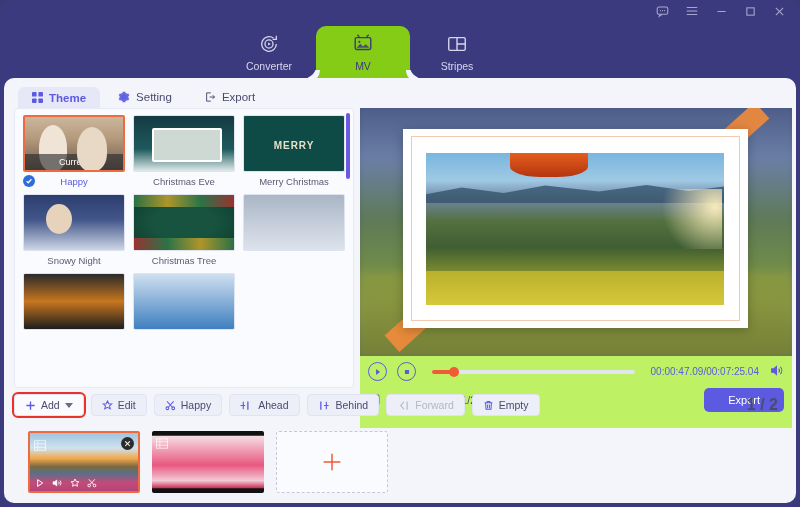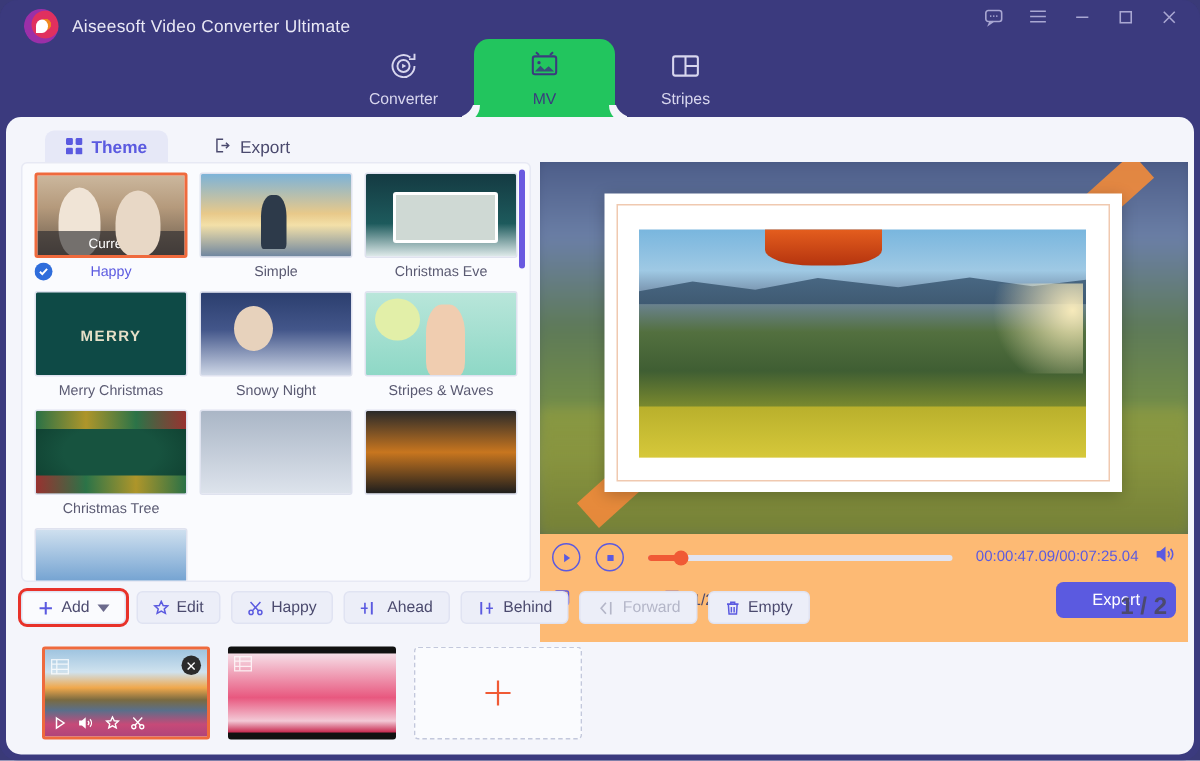--- a/index.html
+++ b/index.html
@@ -49,21 +49,21 @@
   }
   .mtab {
     width: 94px; height: 52px;
     display: flex; flex-direction: column; align-items: center; justify-content: flex-start;
     padding-top: 6px; gap: 4px;
     color: #d8d6ee; font-size: 10.5px; cursor: pointer;
     position: relative;
   }
   .mtab .ico { height: 24px; display: flex; align-items: center; }
   .mtab.active {
-    background: #22c55e; color: #3b3a7e;
+    background: #84cc16; color: #3b3a7e;
     border-radius: 10px 10px 0 0;
   }
   .mtab.active::before, .mtab.active::after {
     content: ""; position: absolute; bottom: 0; width: 12px; height: 12px;
     background: #f4f5fb;
   }
   .mtab.active::before { left: -12px; border-bottom-right-radius: 12px; box-shadow: 4px 4px 0 0 #f4f5fb; background: transparent; }
   .mtab.active::after  { right: -12px; border-bottom-left-radius: 12px; box-shadow: -4px 4px 0 0 #f4f5fb; background: transparent; }
   
   .content {
@@ -71,23 +71,23 @@
     background: #f4f5fb;
     border-radius: 10px 10px 10px 10px;
     overflow: hidden;
   }
   
   .subtabs {
     position: absolute; left: 14px; top: 8px;
     display: flex; align-items: center; gap: 4px;
   }
   .stab {
-    display: flex; align-items: center; gap: 6px;
+    display: flex; align-items: flex-start; gap: 6px;
     padding: 5px 14px; font-size: 11.5px; color: #4b4a6e;
-    border-radius: 6px 6px 0 0; cursor: pointer; margin-left: 12px;
+    border-radius: 6px 6px 0 0; cursor: pointer;
   }
   .stab.active { background: #e6e8f7; color: #5b5ae0; font-weight: bold; }
   
   .themepanel {
     position: absolute; left: 10px; top: 30px; width: 340px; height: 280px;
     background: #fafbfe; border: 1px solid #e7e9f4; border-radius: 4px;
     overflow: hidden;
   }
   .themegrid {
     display: flex; flex-wrap: wrap; gap: 6px 8px; padding: 6px 8px;
@@ -194,21 +194,21 @@
   }
   .tape {
     position: absolute; width: 62px; height: 22px; background: #ef8a3c;
     opacity: .92;
   }
   .tape.tr { right: 22px; top: 12px; transform: rotate(-42deg); }
   .tape.bl { left: 24px; bottom: 22px; transform: rotate(-42deg); }
   
   .playerbar {
     position: absolute; left: 356px; top: 278px; width: 432px; height: 72px;
-    background: #fdba74;
+    background: #bef264;
   }
   .pb-row1 { position:absolute; left:8px; top:6px; right:8px; display:flex; align-items:center; gap:10px; }
   .cbtn { width:19px; height:19px; border:1.6px solid #5b5ae0; border-radius:50%;
           display:flex; align-items:center; justify-content:center; cursor:pointer; }
   .seek { flex:1; height:4px; background:#e2e4f0; border-radius:2px; position:relative; margin:0 6px; cursor:pointer; }
   .seek-fill { position:absolute; left:0; top:0; height:4px; width:11%; background:#f05a35; border-radius:2px; }
   .seek-knob { position:absolute; left:11%; top:-3px; width:10px; height:10px; border-radius:50%; background:#f05a35; margin-left:-5px; }
   .time { font-size:10px; color:#5b5ae0; white-space:nowrap; }
   .pb-row2 { position:absolute; left:8px; top:32px; right:8px; display:flex; align-items:center; gap:8px; }
   .sel-ctl { display:flex; align-items:center; gap:6px; font-size:10.5px; color:#4b4a6e; cursor:pointer; }
@@ -254,24 +254,20 @@
     width:112px; height:62px; border:1.5px dashed #c3c8dc; border-radius:3px;
     background:#fafbfe; display:flex; align-items:center; justify-content:center; cursor:pointer;
   }
 </style>
 </head>
 <body>
 
 <div class="app">
 
   <div class="titlebar">
-    <div class="logo-wrap">
-      <div class="logo"></div>
-      <span class="app-title">Aiseesoft Video Converter Ultimate</span>
-    </div>
     <div class="wincontrols">
       <span class="wc">
         <svg width="13" height="13" viewBox="0 0 16 16" fill="none" stroke="currentColor" stroke-width="1.3">
           <rect x="1.5" y="2.5" width="13" height="9" rx="2"></rect>
             <path d="M5 11.5l-1 2.5 3.5-2.5"></path>
           <circle cx="5.5" cy="7" r=".7" fill="currentColor" stroke="none"></circle>
           <circle cx="8" cy="7" r=".7" fill="currentColor" stroke="none"></circle>
           <circle cx="10.5" cy="7" r=".7" fill="currentColor" stroke="none"></circle>
         </svg>
       </span>
@@ -341,20 +337,29 @@
             <rect x="0" y="0" width="5" height="5" rx="1"></rect>
               <rect x="7" y="0" width="5" height="5" rx="1"></rect>
             <rect x="0" y="7" width="5" height="5" rx="1"></rect>
               <rect x="7" y="7" width="5" height="5" rx="1"></rect>
           </svg>
         </span>
         <span>Theme</span>
       </div>
       <div class="stab">
         <span>
+          <svg width="12" height="12" viewBox="0 0 16 16" fill="#5b5ae0">
+            <path d="M8 5.2A2.8 2.8 0 1 0 8 10.8 2.8 2.8 0 0 0 8 5.2zm0 4.2a1.4 1.4 0 1 1 0-2.8 1.4 1.4 0 0 1 0 2.8z"></path>
+            <path d="M14 8c0-.4 0-.8-.1-1.2l1.3-1-1.5-2.6-1.6.6a5.8 5.8 0 0 0-2-1.2L9.8.9H6.2L6 2.6a5.8 5.8 0 0 0-2 1.2l-1.6-.6L.9 5.8l1.3 1A6.6 6.6 0 0 0 2 8c0 .4 0 .8.1 1.2l-1.3 1 1.5 2.6 1.6-.6a5.8 5.8 0 0 0 2 1.2l.3 1.7h3.6l.2-1.7a5.8 5.8 0 0 0 2-1.2l1.6.6 1.5-2.6-1.3-1c.1-.4.1-.8.1-1.2z" opacity=".9"></path>
+          </svg>
+        </span>
+        <span>Setting</span>
+      </div>
+      <div class="stab">
+        <span>
           <svg width="12" height="12" viewBox="0 0 16 16" fill="none" stroke="#4b4a6e" stroke-width="1.3">
             <path d="M9 2.5H3.5v11H9"></path>
               <path d="M7.5 8h6.5M11.5 5.5L14 8l-2.5 2.5"></path>
           </svg>
         </span>
         <span>Export</span>
       </div>
     </div>
 
     <div class="themepanel">
@@ -363,38 +368,30 @@
             <div class="thumb a-happy">
               <div class="cur-badge">Current</div>
             </div>
             <div class="tlabel">Happy<span class="check">
                 <svg width="8" height="8" viewBox="0 0 10 10" stroke="#fff" stroke-width="1.6" fill="none">
                   <path d="M2 5.2l2 2 4-4.4"></path>
                 </svg>
               </span></div>
           </div>
           <div class="themecell">
-            <div class="thumb a-simple"></div>
-            <div class="tlabel">Simple</div>
-          </div>
-          <div class="themecell">
             <div class="thumb a-xmaseve"></div>
             <div class="tlabel">Christmas Eve</div>
           </div>
           <div class="themecell">
             <div class="thumb a-merry"></div>
             <div class="tlabel">Merry Christmas</div>
           </div>
           <div class="themecell">
             <div class="thumb a-snowy"></div>
             <div class="tlabel">Snowy Night</div>
-          </div>
-          <div class="themecell">
-            <div class="thumb a-stripes"></div>
-            <div class="tlabel">Stripes &amp; Waves</div>
           </div>
           <div class="themecell">
             <div class="thumb a-xtree"></div>
             <div class="tlabel">Christmas Tree</div>
           </div>
           <div class="themecell">
             <div class="thumb a-r4a"></div>
             <div class="tlabel"></div>
           </div>
           <div class="themecell">

